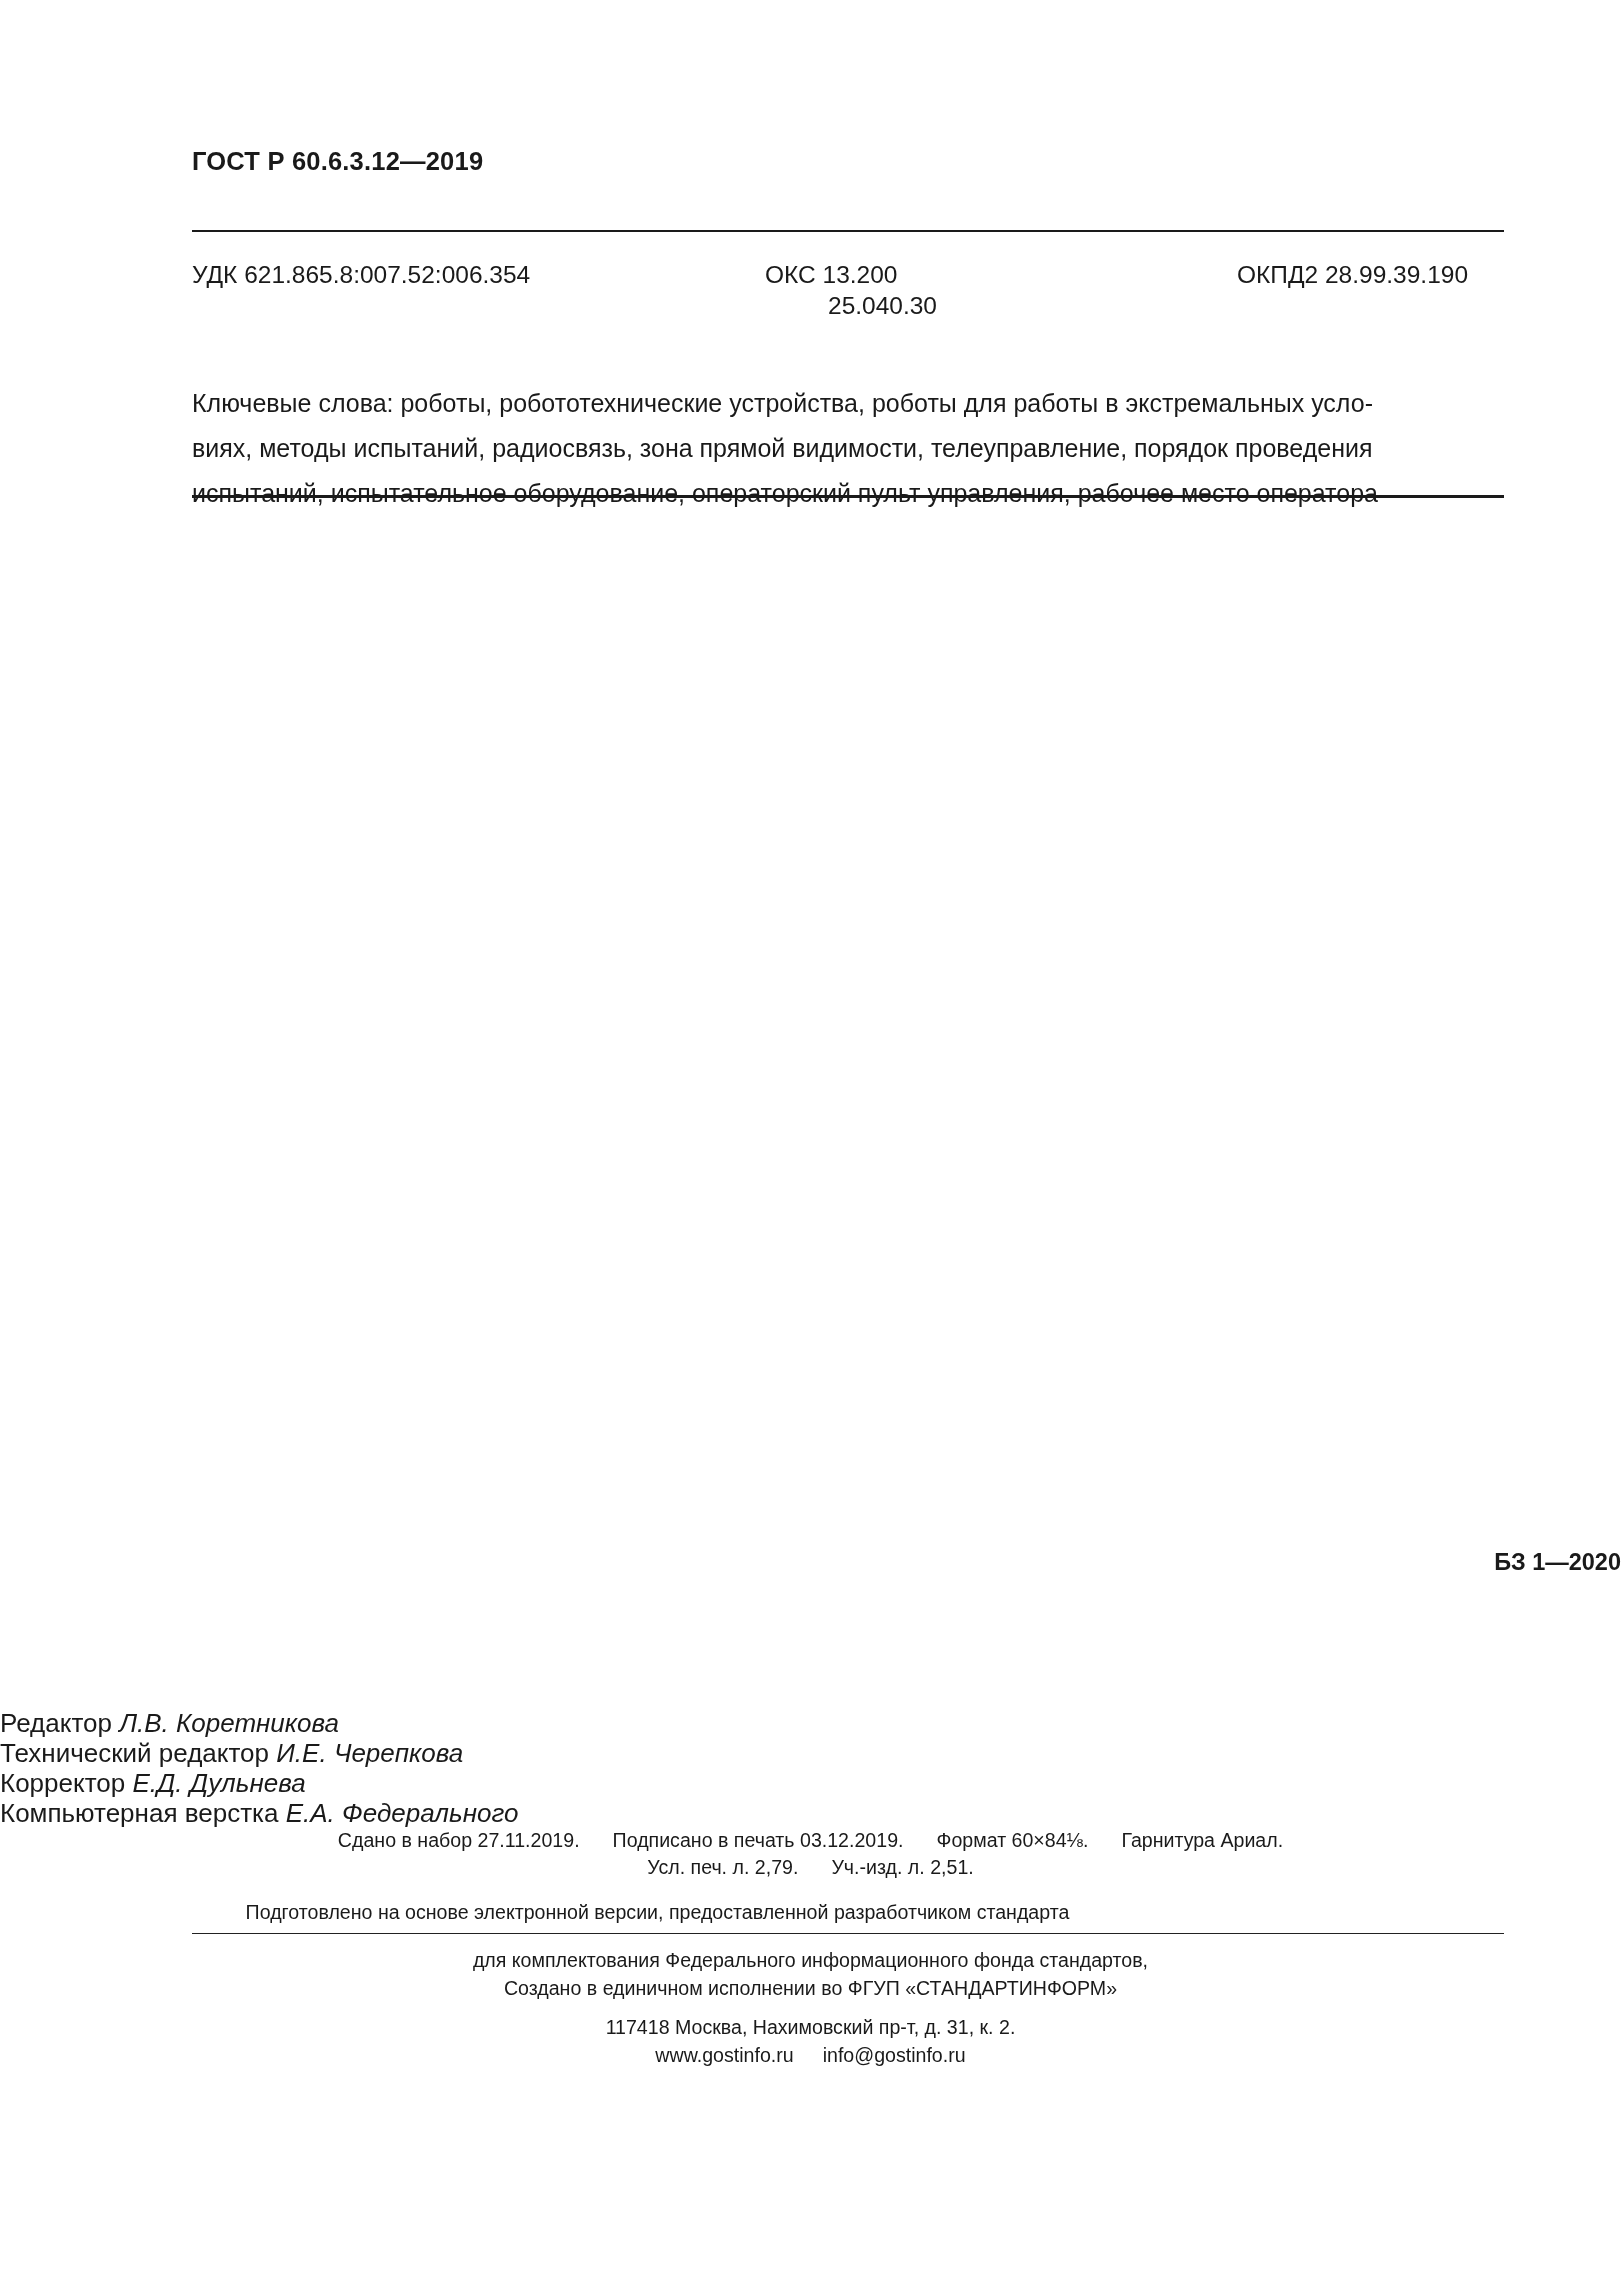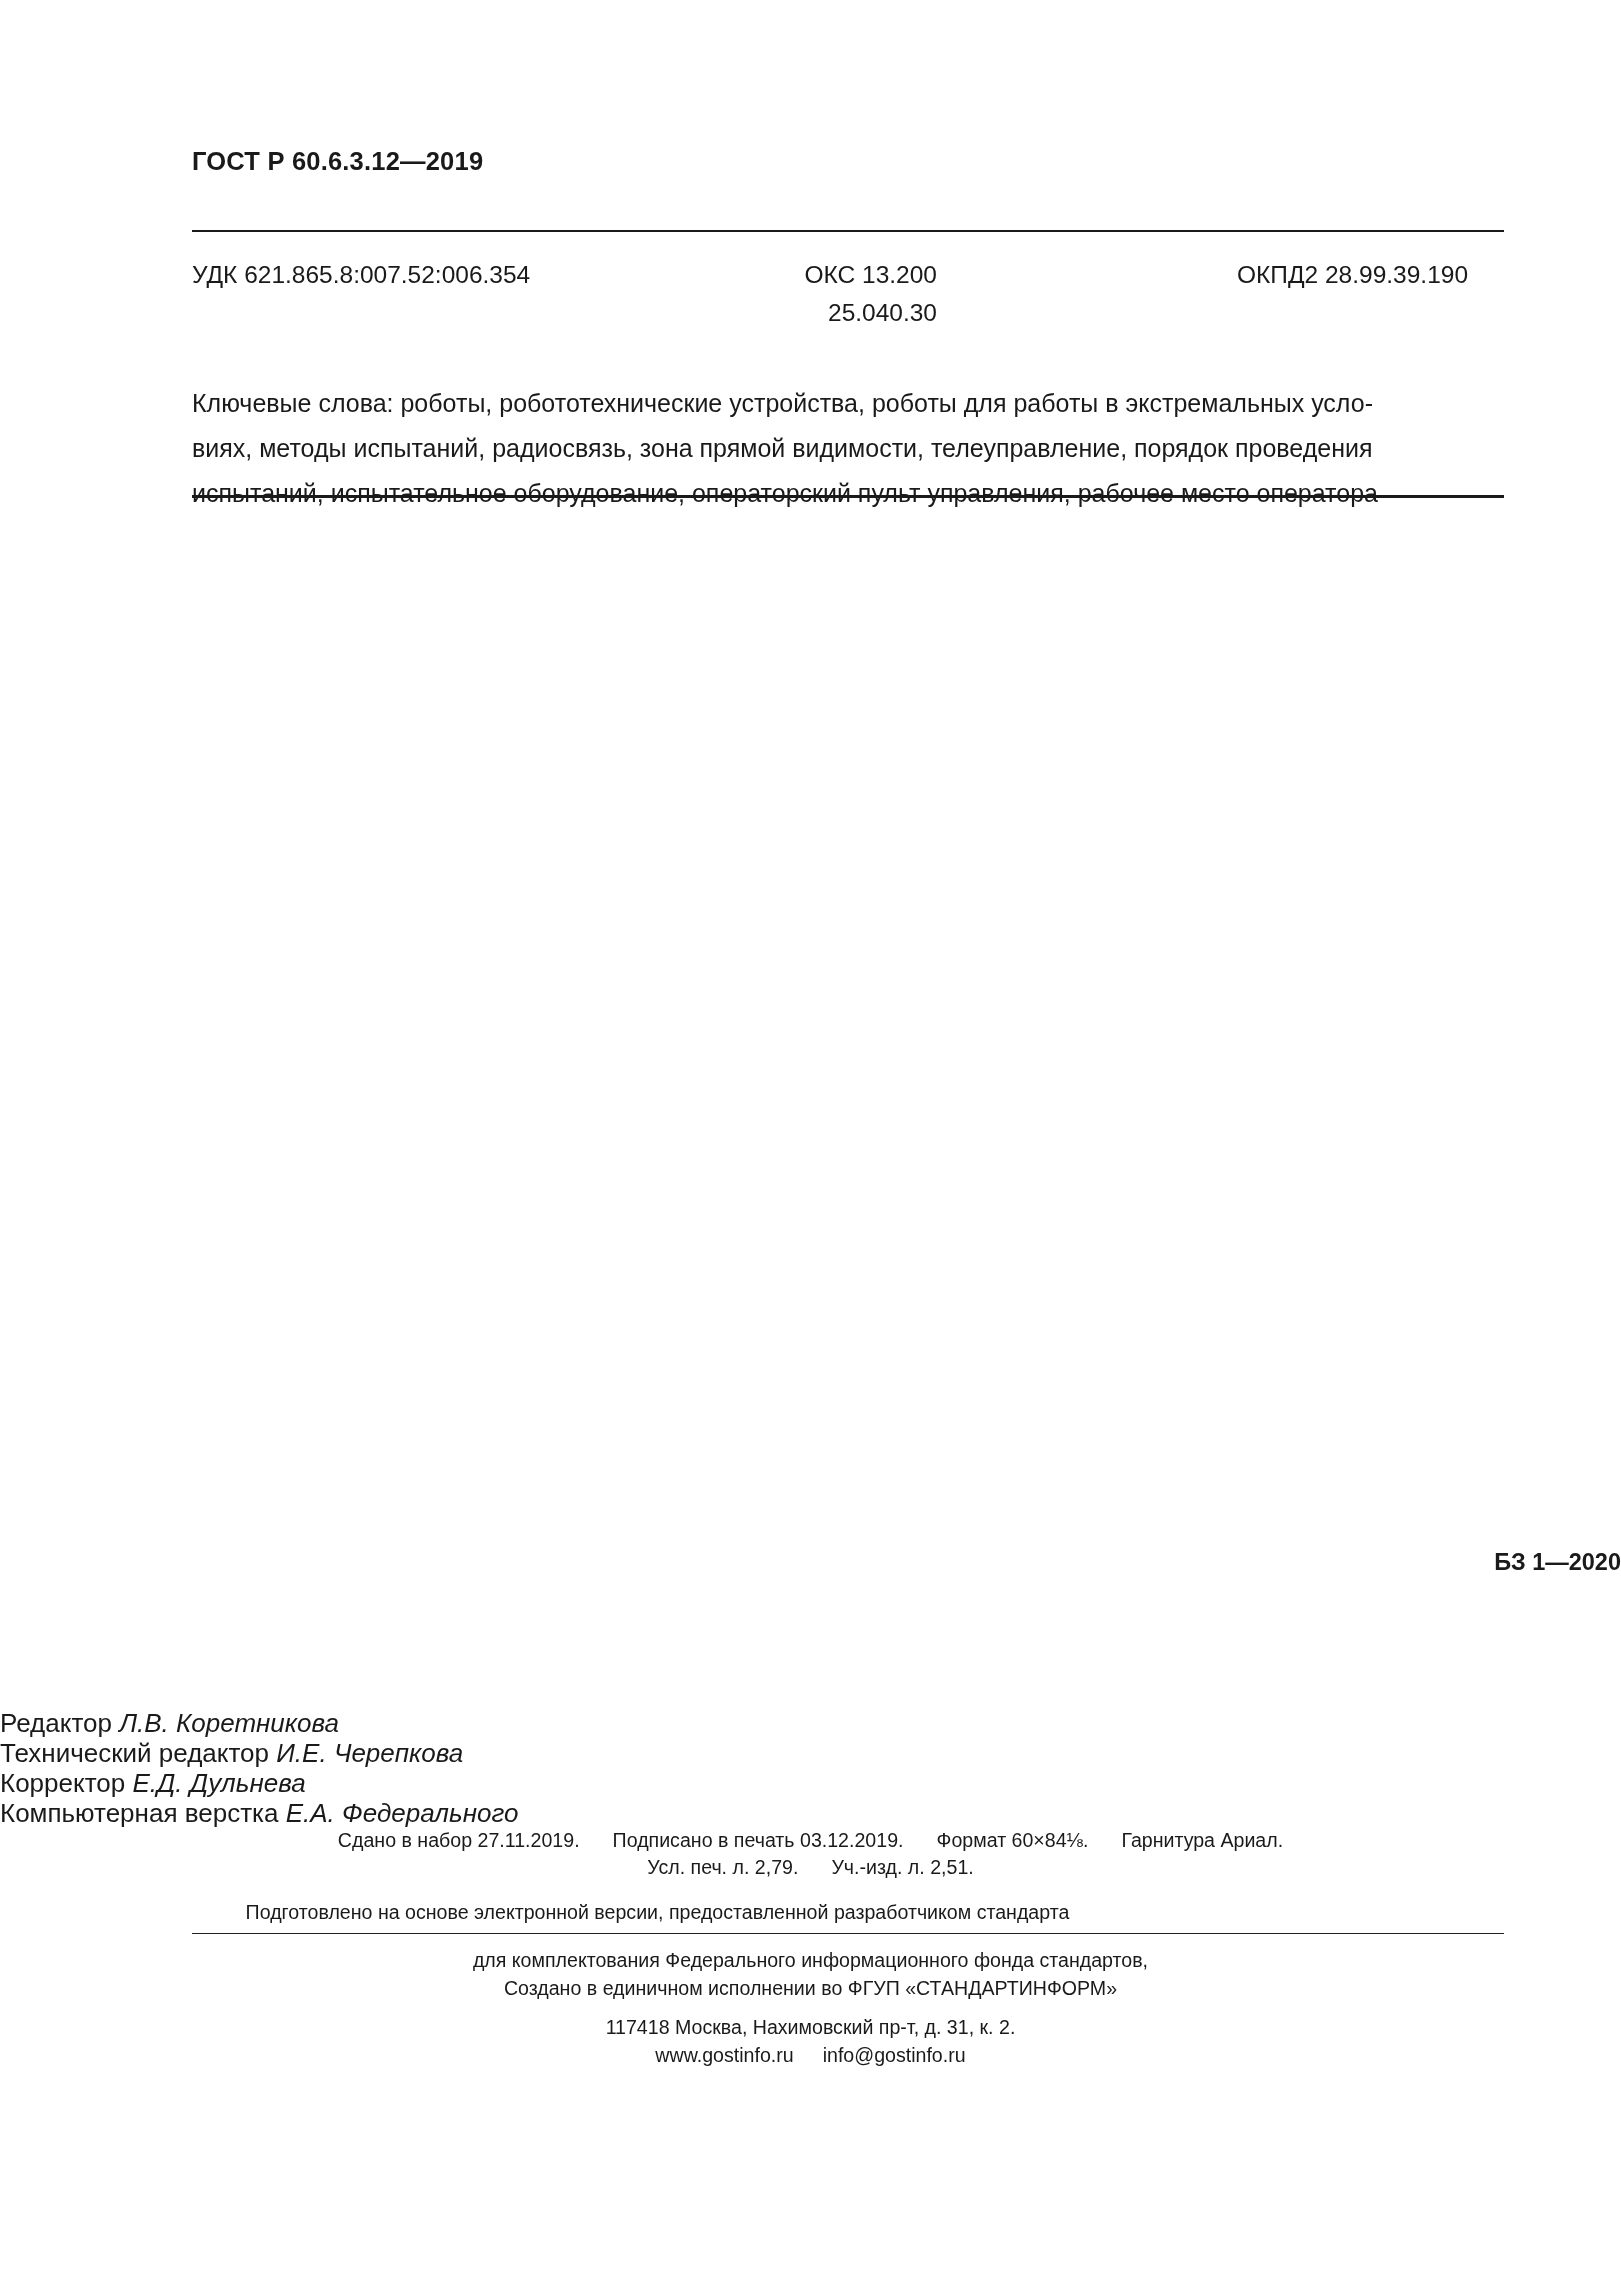--- a/index.html
+++ b/index.html
@@ -8,21 +8,21 @@
       background: #ffffff;
     }
     body {
       width: 1621px;
       height: 2293px;
       position: relative;
       overflow: hidden;
       font-family: "Liberation Sans", "DejaVu Sans", sans-serif;
       color: #1a1a1a;
     }
-    .abs { position: absolute; text-align: right; }
+    .abs { position: absolute; }
     .header-code {
       left: 192px;
       top: 147px;
       font-size: 25.5px;
       font-weight: bold;
       letter-spacing: 0.2px;
     }
     .rule {
       left: 192px;
       width: 1312px;
@@ -31,21 +31,21 @@
     .rule-top { top: 230px; height: 2px; }
     .rule-mid { top: 495px; height: 2.9px; }
     .rule-foot { top: 1933px; height: 1px; background: #222; }
 
     .class-row {
       font-size: 24.5px;
       line-height: 31px;
     }
     .udk { left: 192px; top: 259px; }
     .oks { left: 765px; top: 259px; }
-    .oks .sub { display: block; padding-left: 63px; margin-top: 7px; }
+    .oks .sub { display: block; padding-left: 63px; }
     .okpd { left: 1237px; top: 259px; }
 
     .keywords {
       left: 192px;
       top: 375px;
       width: 1312px;
       font-size: 25px;
       line-height: 33px;
       text-align: justify;
     }

